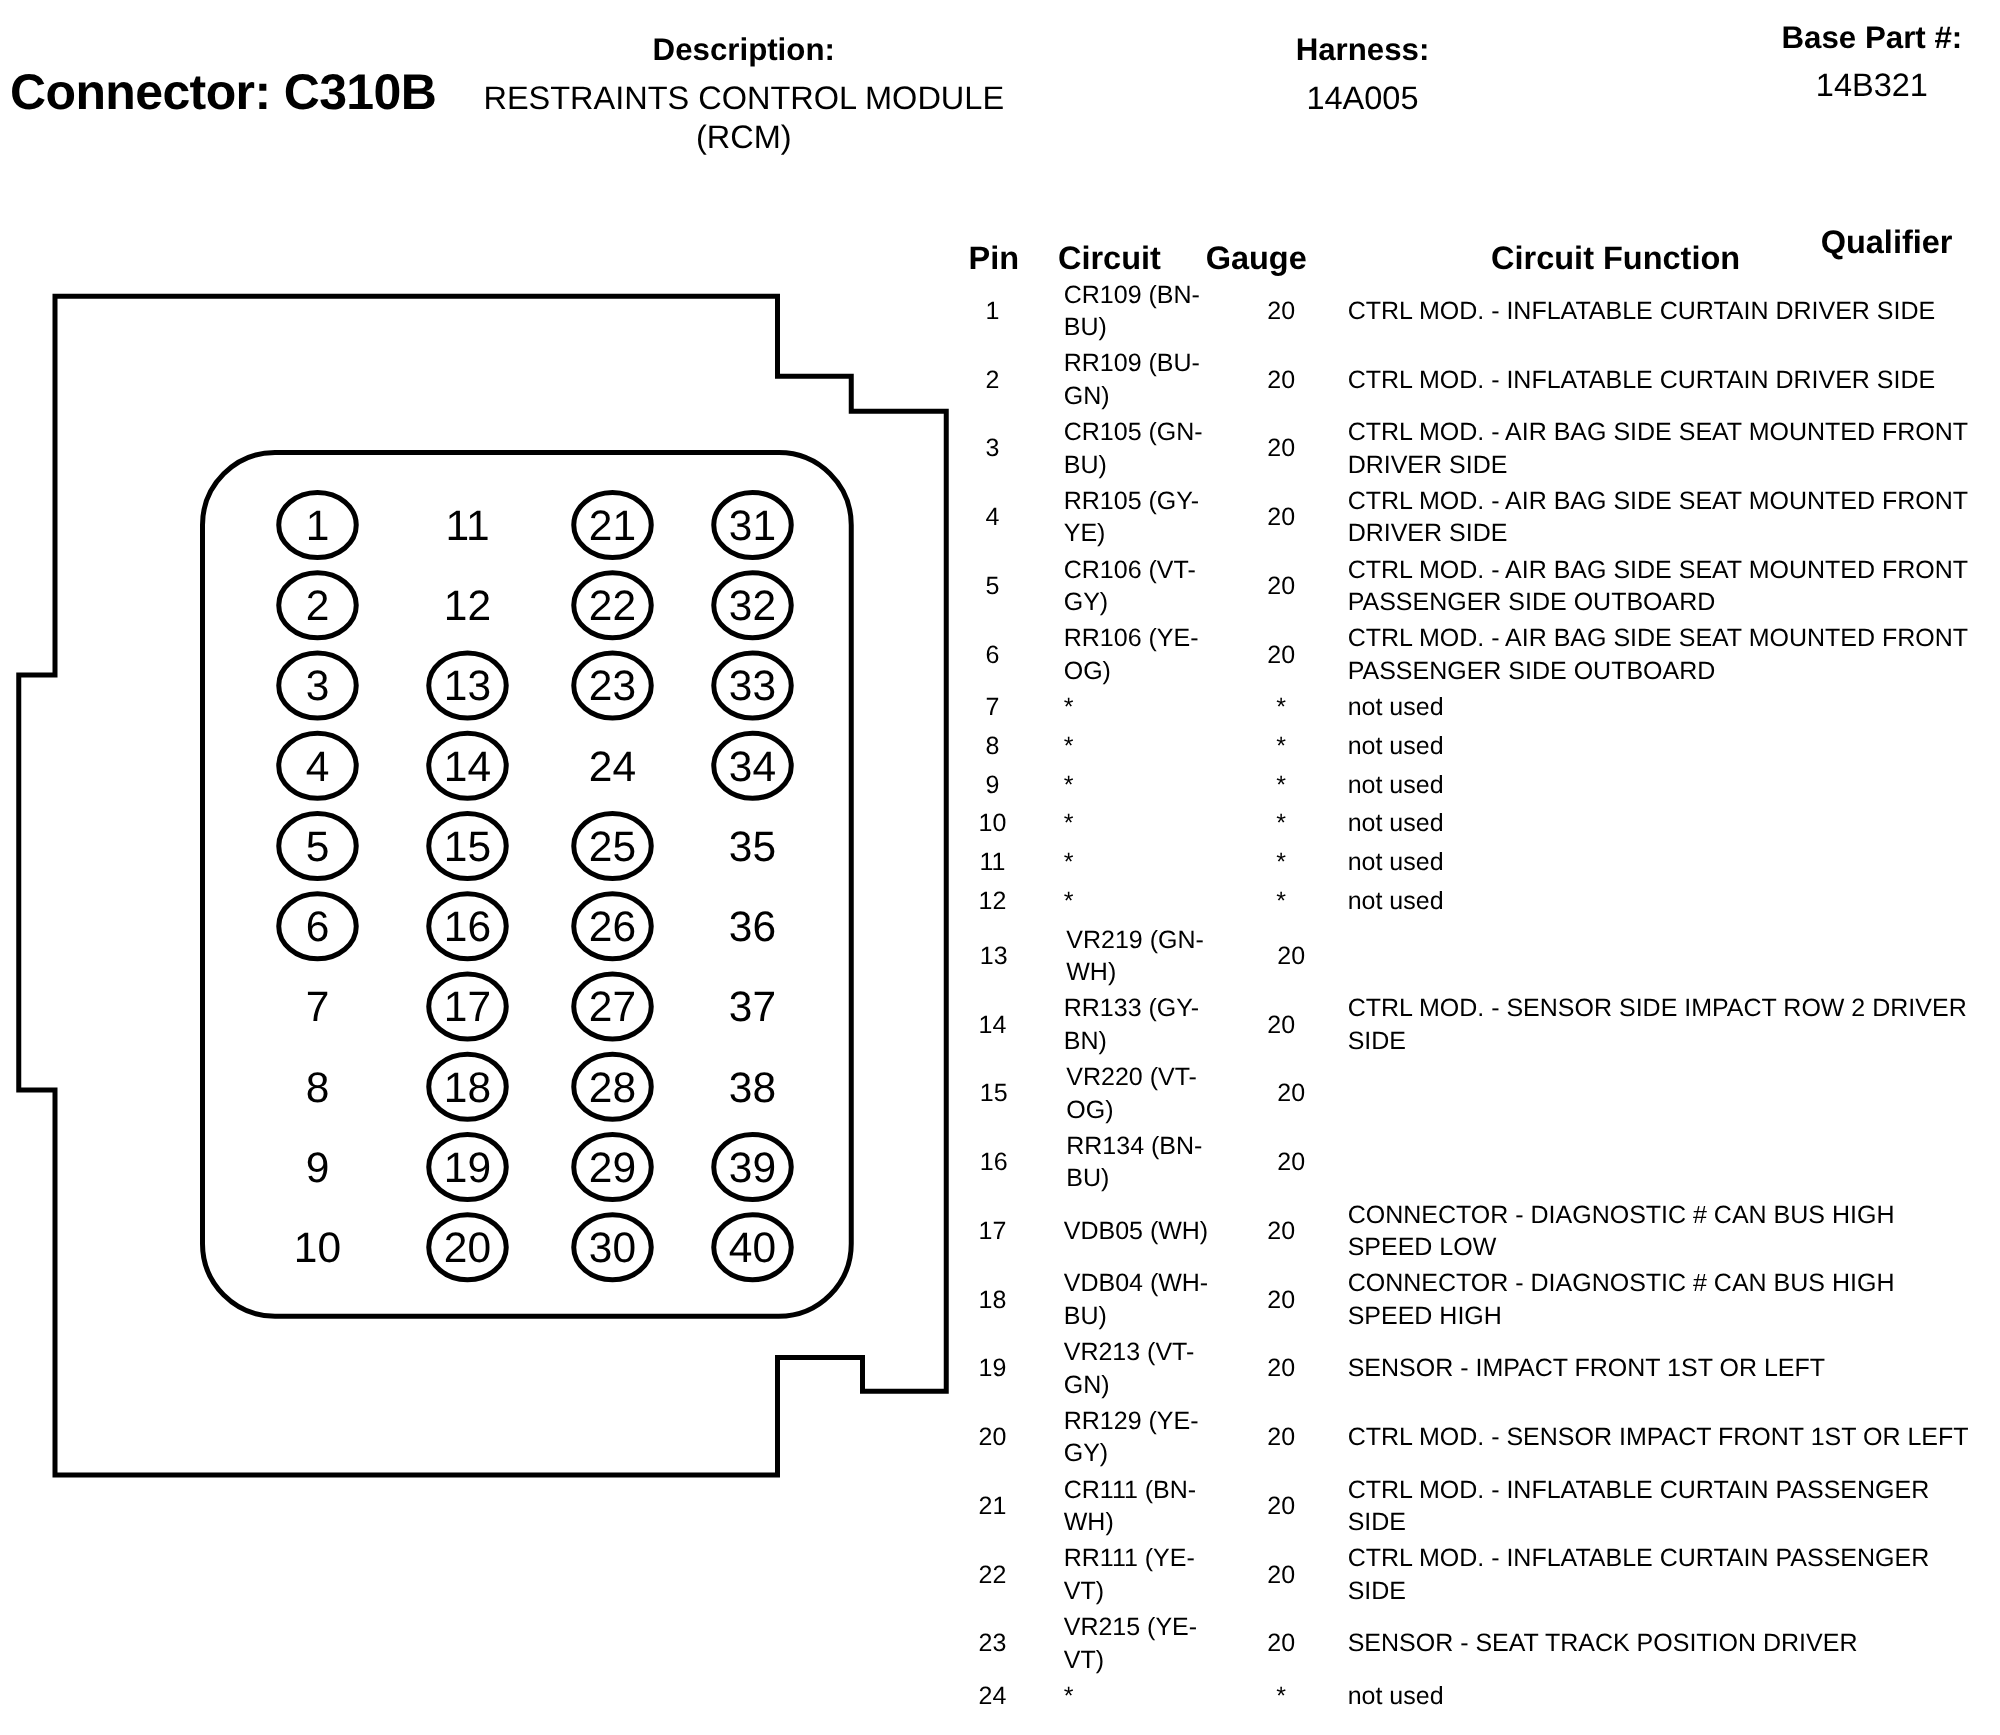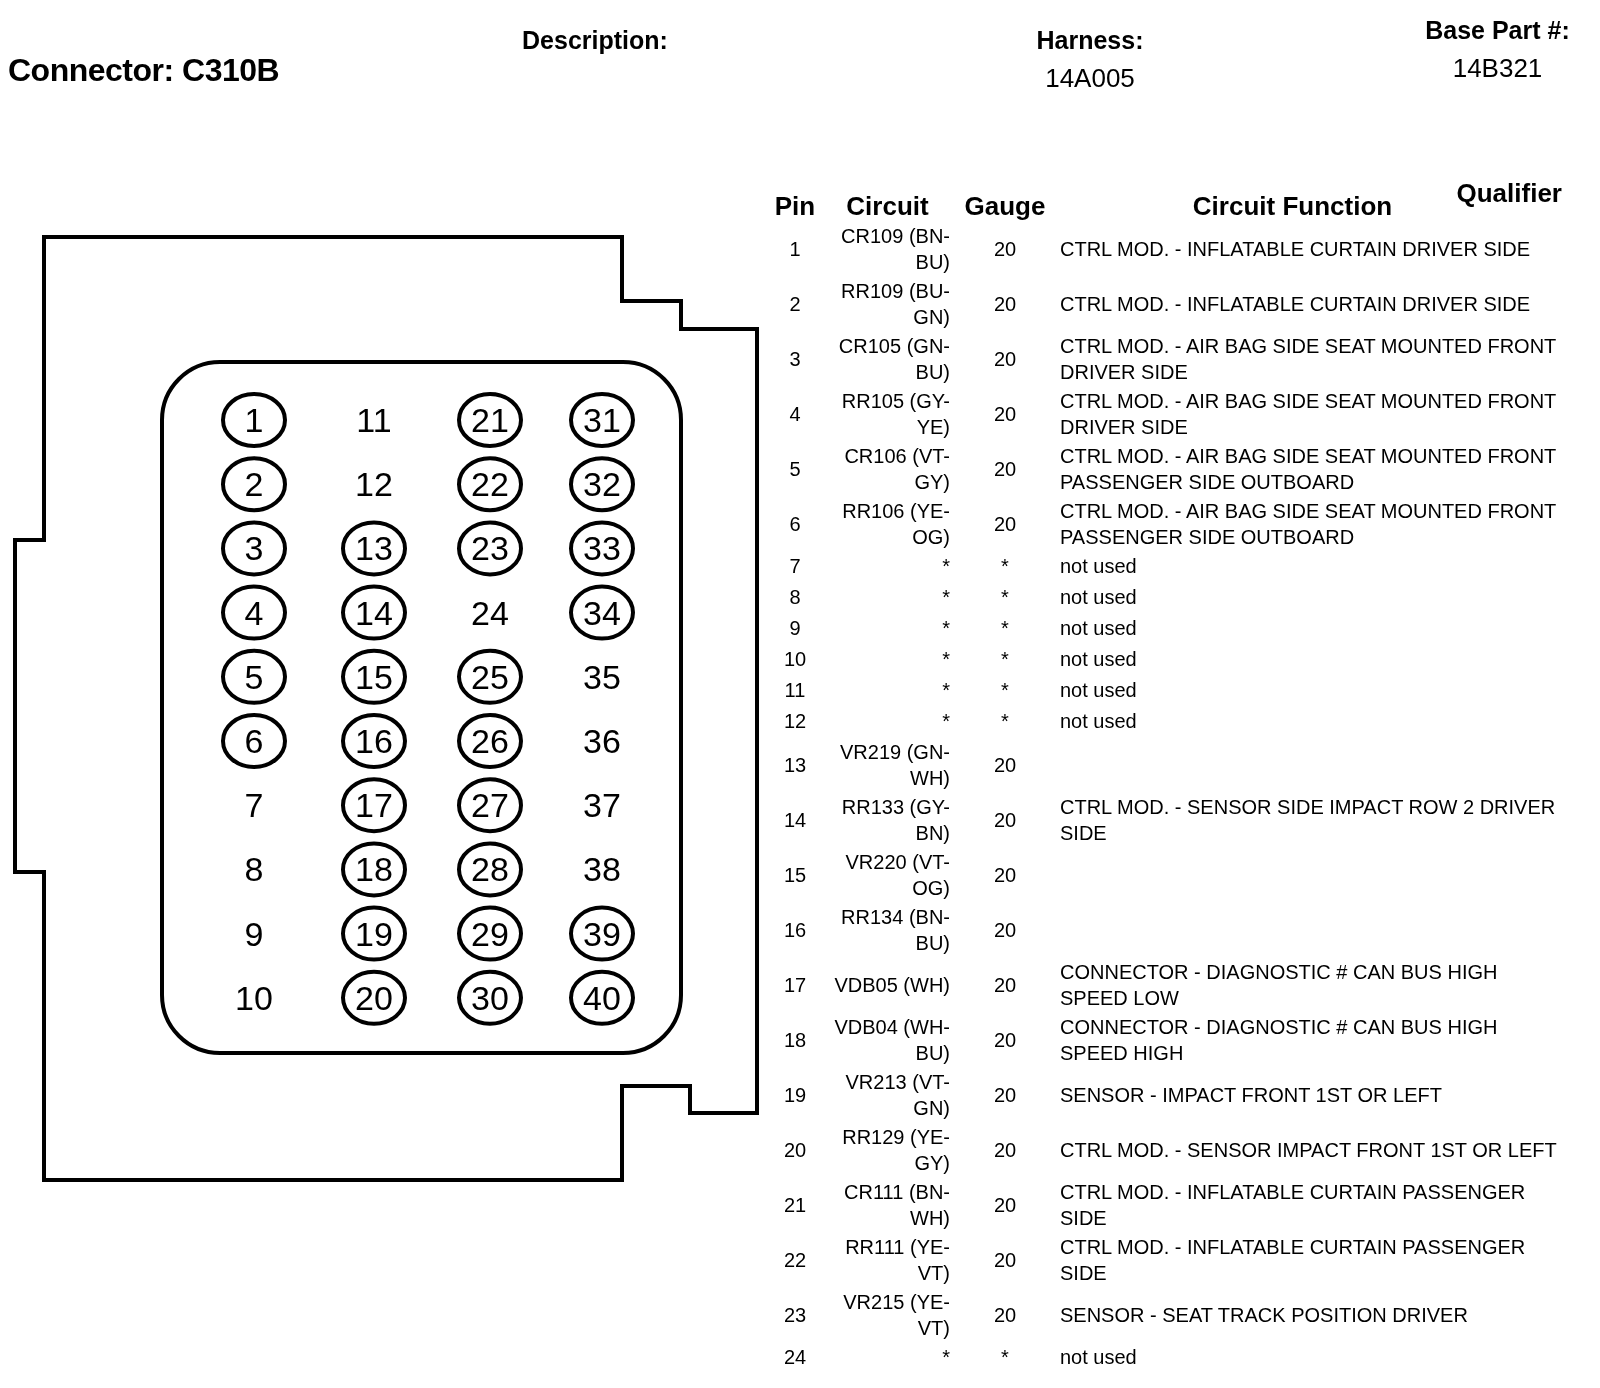--- a/index.html
+++ b/index.html
@@ -9,21 +9,21 @@
     background:#ffffff;
     color:#000;
     font-family:"Liberation Sans", sans-serif;
     overflow:hidden;
   }
   .abs { position:absolute; }
 
   
   #connector-title {
     left:8px; top:52px;
-    font-size:32px; font-weight:bold; letter-spacing:-0.5px;
+    font-size:40px; font-weight:bold; letter-spacing:-0.5px;
     white-space:nowrap;
   }
   .hdr-block { text-align:center; }
   #description-block { left:352px; top:26px; width:486px; }
   #harness-block     { left:975px; top:26px; width:230px; }
   #basepart-block    { left:1380px; top:16px; width:235px; }
   .hdr-label { font-size:25px; font-weight:bold;text-align:center; }
   .hdr-value { font-size:26px; margin-top:8px; line-height:31px; }
 
   
@@ -44,31 +44,35 @@
   .h-func  { width:520px; text-align:center; padding-right:55px; box-sizing:border-box; }
   .h-qual  { position:absolute; right:38px; top:-4px; }
 
   .trow {
     display:flex; align-items:center;
     min-height:53px; margin-bottom:2px;
     font-size:20px; line-height:26px;
   }
   .trow.short { min-height:28px; margin-bottom:3px; }
   .c-pin   { width:60px;  text-align:center; }
-  .c-circ  { width:125px; text-align:right; white-space:pre-line; }
+  .c-circ  { width:125px; text-align:left; white-space:pre-line;margin-left:28px; }
   .c-gauge { width:110px; text-align:center; }
   .c-func  { width:540px; white-space:pre-line; }
 </style>
 </head>
 <body>
 
 <div id="connector-title" class="abs">Connector: C310B</div>
 
 <div id="description-block" class="abs hdr-block">
   <div class="hdr-label">Description:</div>
+  <div class="hdr-value">
+    <div>RESTRAINTS CONTROL MODULE</div>
+    <div>(RCM)</div>
+  </div>
 </div>
 
 <div id="harness-block" class="abs hdr-block">
   <div class="hdr-label">Harness:</div>
   <div class="hdr-value">14A005</div>
 </div>
 
 <div id="basepart-block" class="abs hdr-block">
   <div class="hdr-label">Base Part #:</div>
   <div class="hdr-value">14B321</div>

